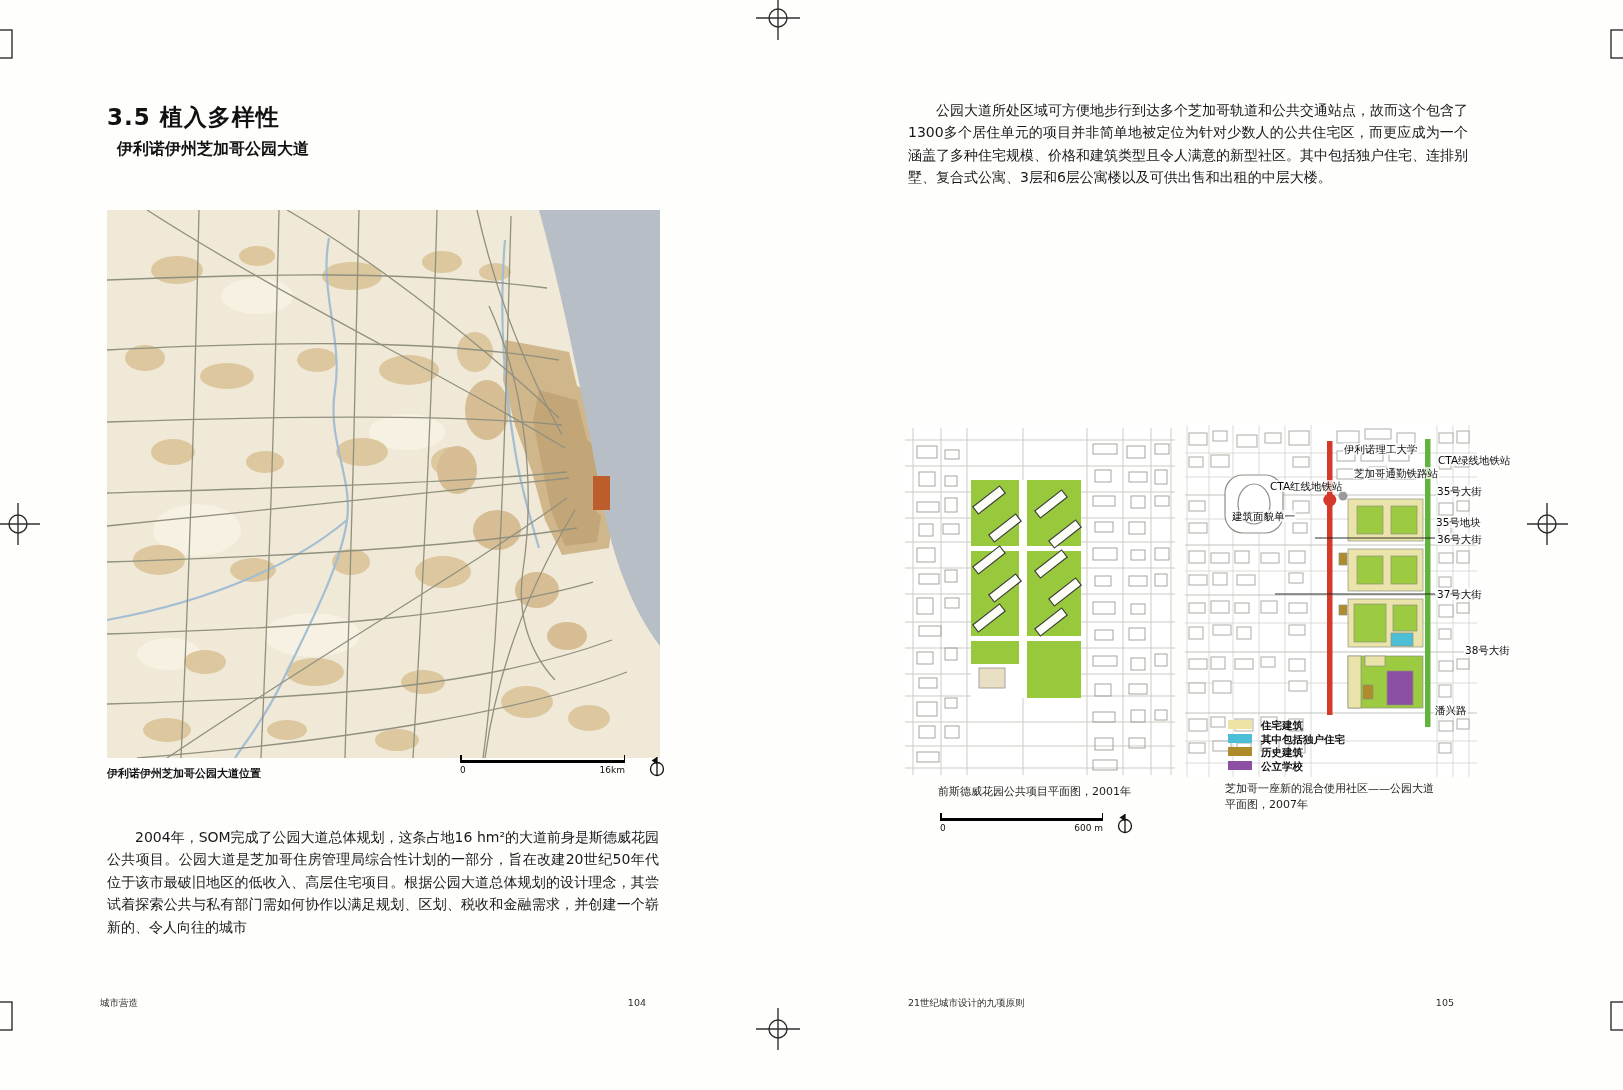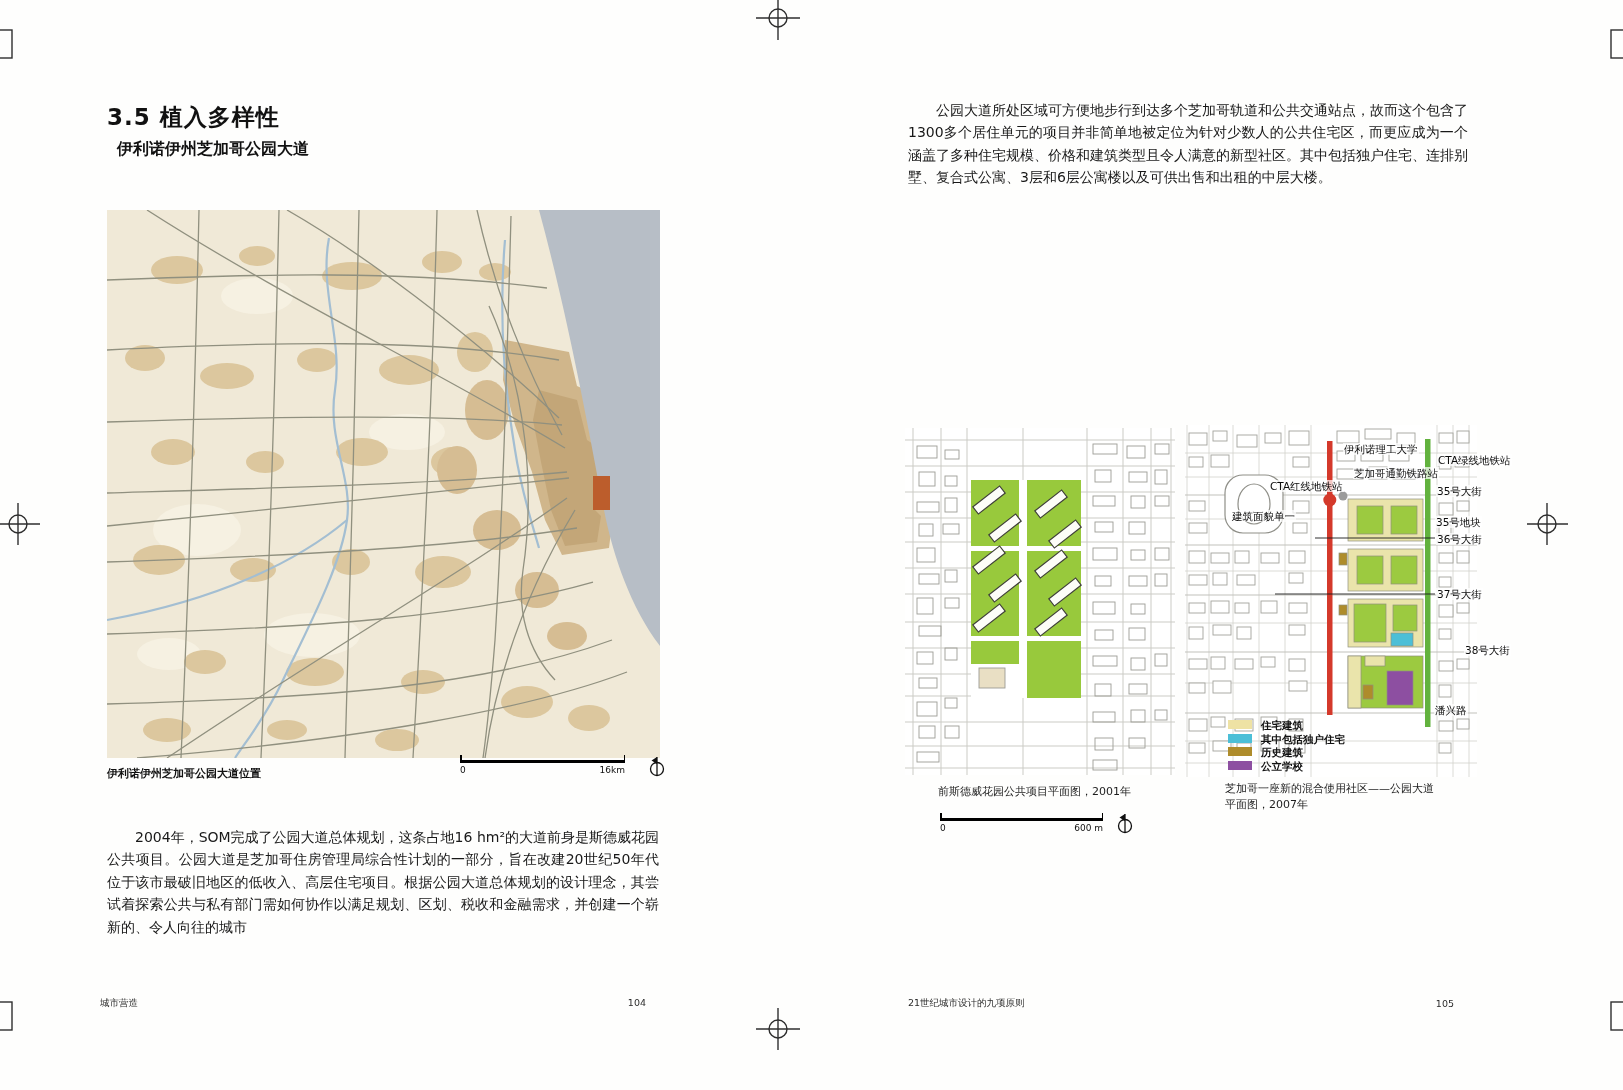--- a/index.html
+++ b/index.html
@@ -532,18 +532,18 @@
       </div>
     </div>
     <svg class="abs" style="left:1116px;top:812px;" width="18" height="24" viewBox="0 0 18 24">
       <g stroke="#111" stroke-width="1.3" fill="none">
         <circle cx="9" cy="14" r="6.5"></circle>
           <line x1="9" y1="2" x2="9" y2="20.5"></line>
       </g>
       <path d="M9,2 L9,9 L3.5,5.5 Z" fill="#111"></path>
     </svg>
 
-    <div class="footer-row" style="left:908px;top:997px;width:546px;align-items:center;">
+    <div class="footer-row" style="left:908px;top:997px;width:546px;">
       <span>21世纪城市设计的九项原则</span>
       <span>105</span>
     </div>
   </section>
 </div>
 
 </body></html>

